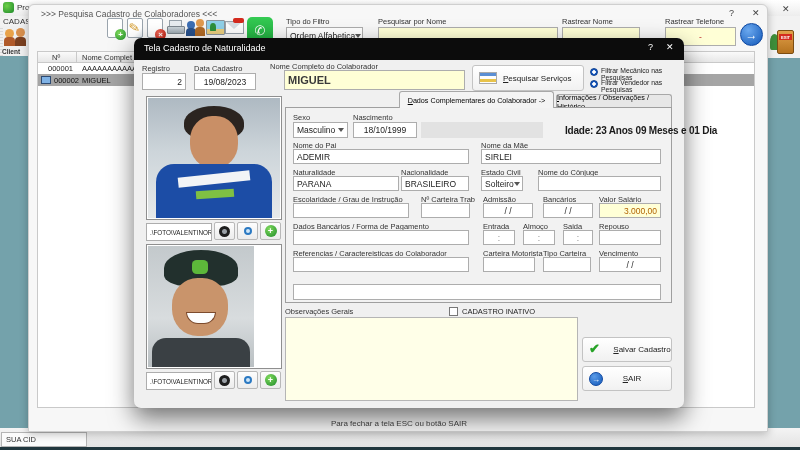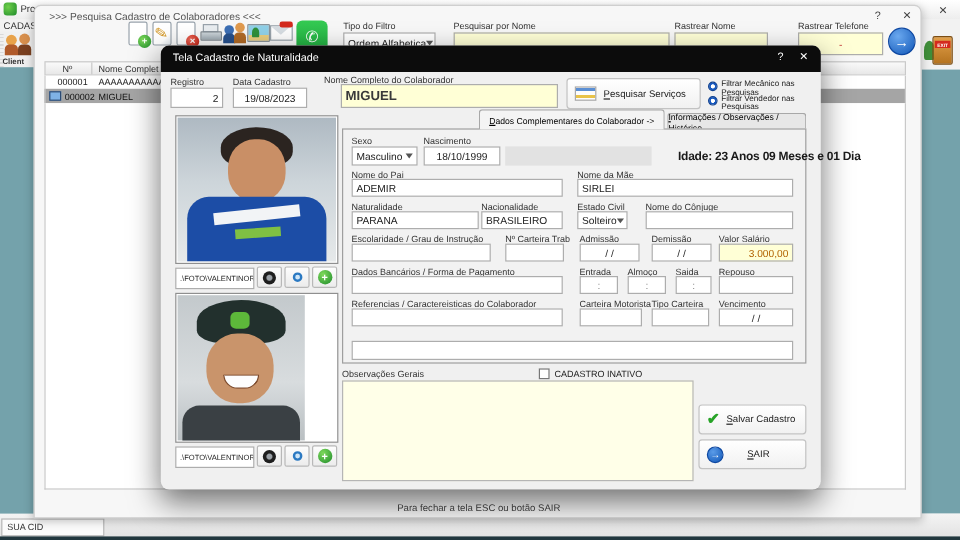--- a/index.html
+++ b/index.html
@@ -261,21 +261,21 @@
         <span></span>
       </div>
     <span class="lbl" style="left:135px;top:87px;">Nº Carteira Trab</span>
     <div class="inp" style="left:135px;top:95px;width:49px;height:15px;">
         <span></span>
       </div>
     <span class="lbl" style="left:197px;top:87px;">Admissão</span>
     <div class="inp" style="left:197px;top:95px;width:50px;height:15px;justify-content:center;">
         <span>/ /</span>
       </div>
-    <span class="lbl" style="left:257px;top:87px;">Demissão</span>
+    <span class="lbl" style="left:257px;top:87px;">Bancários</span>
     <div class="inp" style="left:257px;top:95px;width:50px;height:15px;justify-content:center;">
         <span>/ /</span>
       </div>
     <span class="lbl" style="left:313px;top:87px;">Valor Salário</span>
     <div class="inp yellow" style="left:313px;top:95px;width:62px;height:15px;justify-content:flex-end;color:#b26300;">
         <span>3.000,00</span>
       </div>
 
     <span class="lbl" style="left:7px;top:114px;">Dados Bancários / Forma de Pagamento</span>
     <div class="inp" style="left:7px;top:122px;width:176px;height:15px;">
@@ -322,21 +322,21 @@
 
   <span class="lbl" style="left:151px;top:269px;">Observações Gerais</span>
   <span class="abs" style="left:315px;top:269px;width:9px;height:9px;background:#fff;border:1px solid #777;"></span>
   <span class="abs" style="left:328px;top:269px;font-size:7.5px;color:#222;">CADASTRO INATIVO</span>
   <div class="abs" style="left:151px;top:279px;width:293px;height:84px;background:#ffffe8;border:1px solid #b5b5b5;font-size:8px;padding:2px;">
     <span></span>
   </div>
 
   <div class="btn" style="left:448px;top:299px;width:90px;height:25px;">
     <span class="abs" style="left:6px;top:3px;font-size:13px;font-weight:bold;color:#27a327;">✔</span>
-    <span class="ak" style="margin:0 auto;padding-left:14px;">Salvar Cadastro</span>
+    <span class="ak" style="margin:0 auto;padding-left:30px;">Salvar Cadastro</span>
   </div>
   <div class="btn" style="left:448px;top:328px;width:90px;height:25px;">
     <span class="abs" style="left:6px;top:5px;width:14px;height:14px;border-radius:50%;background:radial-gradient(circle at 35% 30%,#5a9be8,#1258b8);border:1px solid #0d47a1;display:flex;align-items:center;justify-content:center;">
       <span style="color:#fff;font-size:8px;font-weight:bold;">→</span>
     </span>
     <span class="ak" style="margin:0 auto;padding-left:10px;">SAIR</span>
   </div>
 </div>
 
 </body></html>

